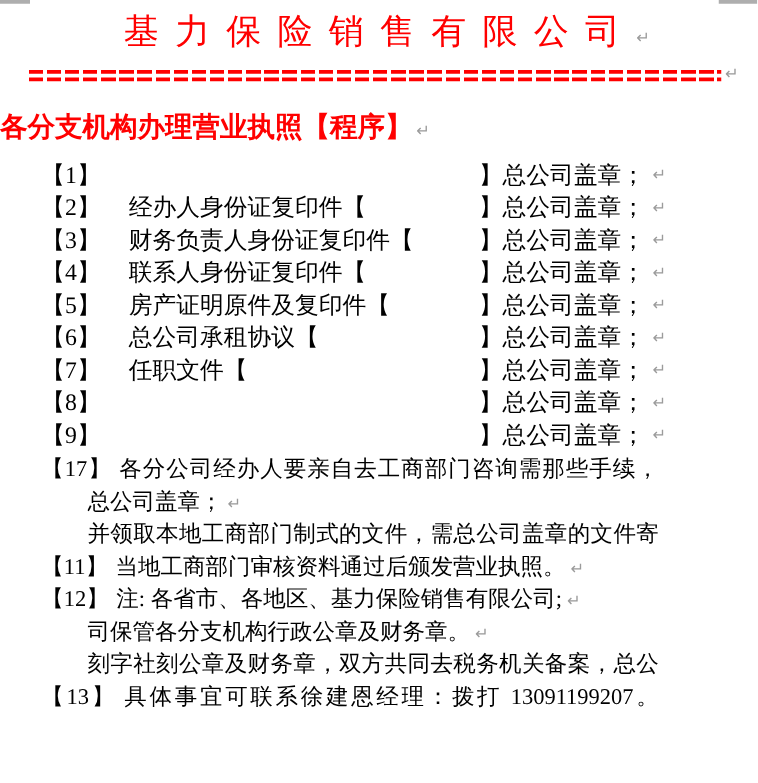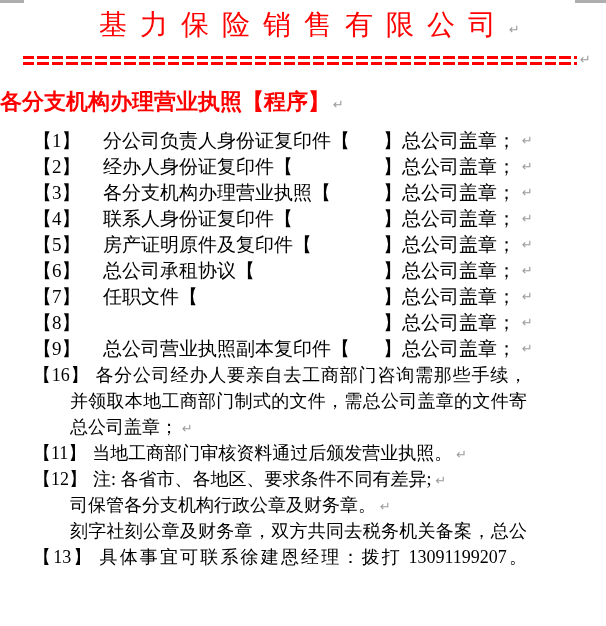--- a/index.html
+++ b/index.html
@@ -80,35 +80,34 @@
     <span class="pmark">↵</span>
   </div>
 
   <div class="title">
     <span>各分支机构办理营业执照【程序】</span><span class="pmark">↵</span>
   </div>
 
   <div class="list" id="checklist">
       <div class="row">
         <span class="num">【1】</span>
-        <span class="text">分公司负责人身份证复印件【</span>
         <span class="fill"></span>
         <span class="suffix">】总公司盖章；</span>
         <span class="pmark">↵</span>
       </div>
       <div class="row">
         <span class="num">【2】</span>
         <span class="text">经办人身份证复印件【</span>
         <span class="fill"></span>
         <span class="suffix">】总公司盖章；</span>
         <span class="pmark">↵</span>
       </div>
       <div class="row">
         <span class="num">【3】</span>
-        <span class="text">各分支机构办理营业执照【</span>
+        <span class="text">财务负责人身份证复印件【</span>
         <span class="fill"></span>
         <span class="suffix">】总公司盖章；</span>
         <span class="pmark">↵</span>
       </div>
       <div class="row">
         <span class="num">【4】</span>
         <span class="text">联系人身份证复印件【</span>
         <span class="fill"></span>
         <span class="suffix">】总公司盖章；</span>
         <span class="pmark">↵</span>
@@ -135,31 +134,30 @@
         <span class="pmark">↵</span>
       </div>
       <div class="row">
         <span class="num">【8】</span>
         <span class="fill"></span>
         <span class="suffix">】总公司盖章；</span>
         <span class="pmark">↵</span>
       </div>
       <div class="row">
         <span class="num">【9】</span>
-        <span class="text">总公司营业执照副本复印件【</span>
         <span class="fill"></span>
         <span class="suffix">】总公司盖章；</span>
         <span class="pmark">↵</span>
       </div>
     </div>
 
   <div class="paras" id="paragraphs">
-      <div class="pline first justify"><span class="num">【16】</span><span>各分公司经办人要亲自去工商部门咨询需那些手续，</span></div>
+      <div class="pline first justify"><span class="num">【17】</span><span>各分公司经办人要亲自去工商部门咨询需那些手续，</span></div>
+      <div class="pline cont"><span>总公司盖章；</span><span class="pmark">↵</span></div>
       <div class="pline cont justify"><span>并领取本地工商部门制式的文件，需总公司盖章的文件寄</span></div>
-      <div class="pline cont"><span>总公司盖章；</span><span class="pmark">↵</span></div>
       <div class="pline first"><span class="num">【11】</span><span>当地工商部门审核资料通过后颁发营业执照。</span><span class="pmark">↵</span></div>
-      <div class="pline first"><span class="num">【12】</span><span>注: 各省市、各地区、要求条件不同有差异;</span><span class="pmark">↵</span></div>
+      <div class="pline first"><span class="num">【12】</span><span>注: 各省市、各地区、基力保险销售有限公司;</span><span class="pmark">↵</span></div>
       <div class="pline cont"><span>司保管各分支机构行政公章及财务章。</span><span class="pmark">↵</span></div>
       <div class="pline cont justify"><span>刻字社刻公章及财务章，双方共同去税务机关备案，总公</span></div>
       <div class="pline first justify"><span class="num">【13】</span><span>具体事宜可联系徐建恩经理：拨打 13091199207。</span></div>
     </div>
 
 </div>
 
 </body></html>

